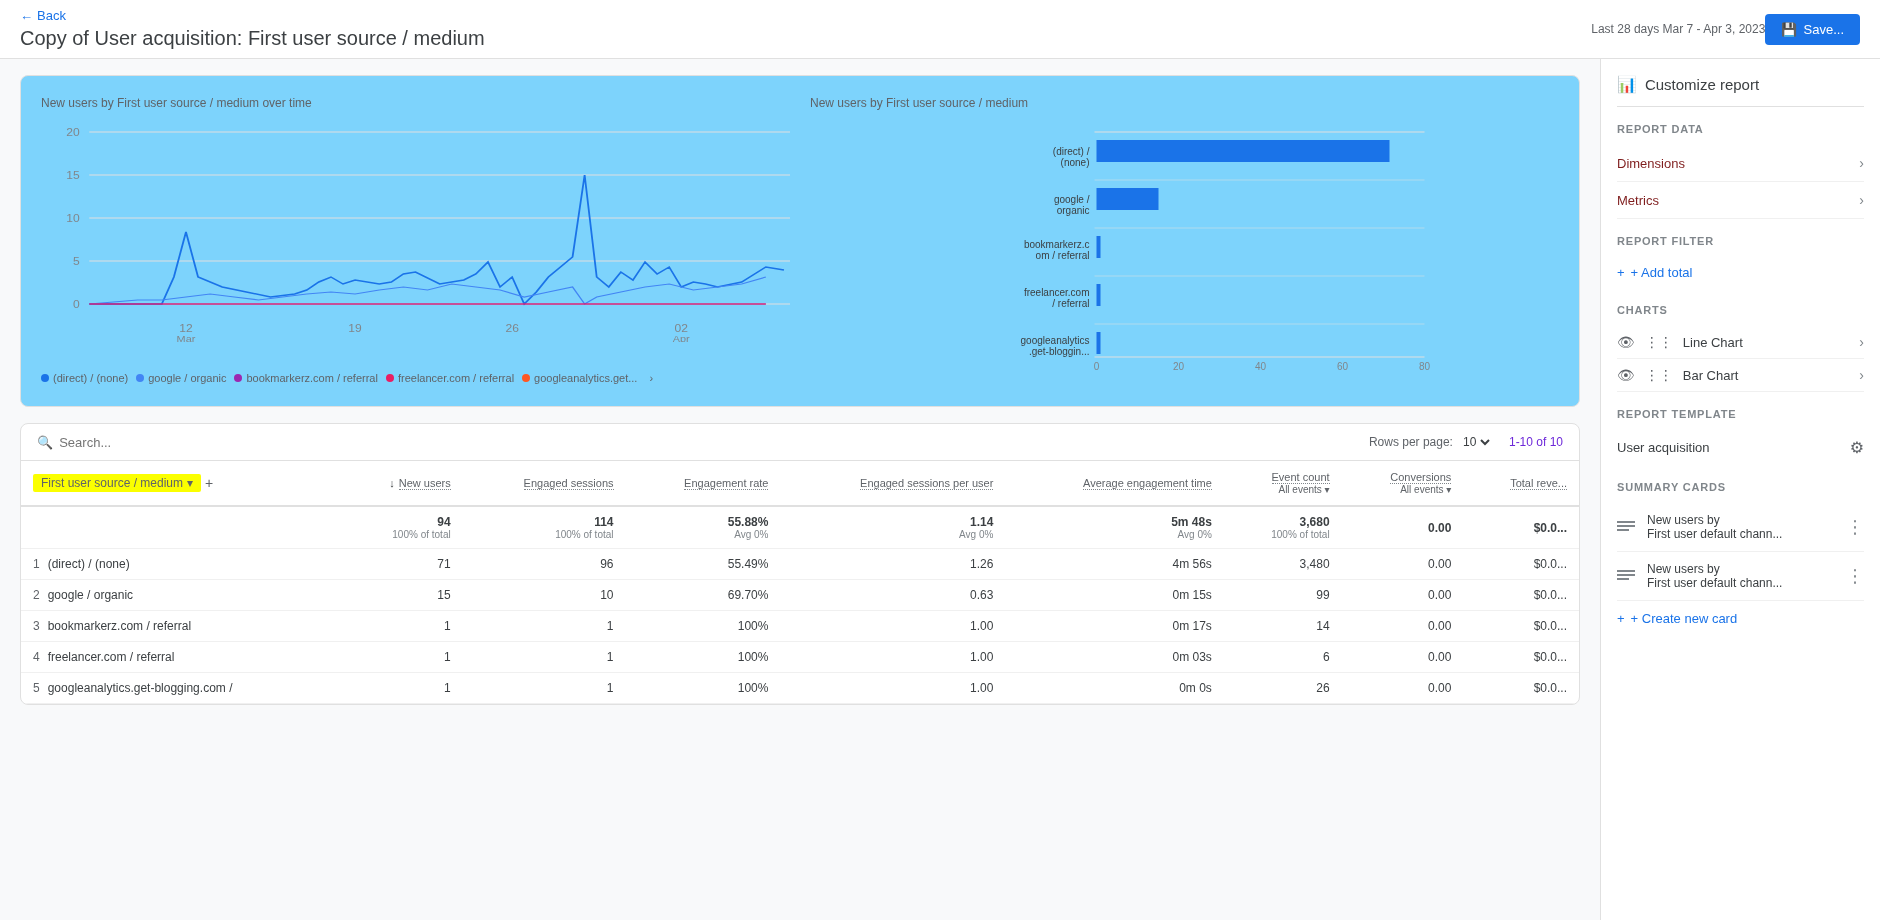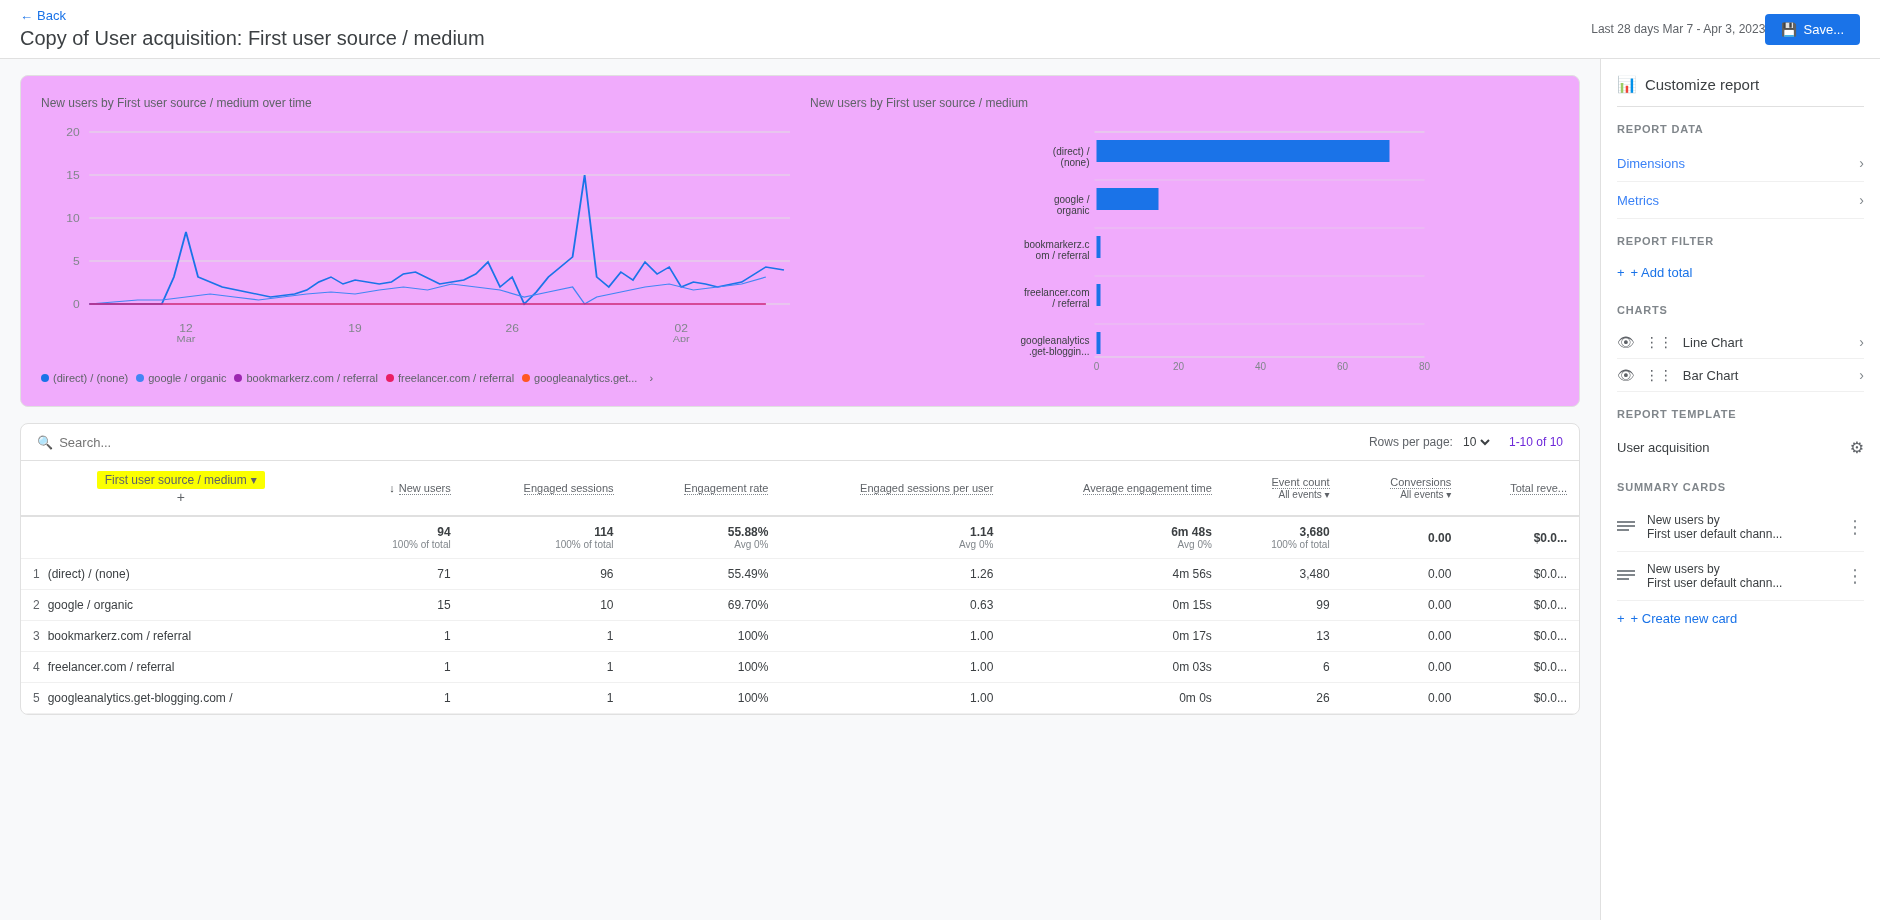--- a/index.html
+++ b/index.html
@@ -13,21 +13,21 @@
     .header-right { display: flex; align-items: center; }
     .date-range { font-size: 12px; color: #5f6368; }
     .save-btn { background: #1a73e8; color: #fff; border: none; border-radius: 4px; padding: 8px 16px; font-size: 13px; cursor: pointer; display: flex; align-items: center; gap: 6px; }
 
     
     .main-layout { display: flex; flex: 1; overflow: hidden; }
     .content-area { flex: 1; overflow-y: auto; padding: 16px 20px; background: #f8f9fa; }
     .right-panel { width: 280px; background: #fff; border-left: 1px solid #e0e0e0; overflow-y: auto; padding: 16px; flex-shrink: 0; }
 
     
-    .charts-container { background: #f0abfc; border: 1px solid #e0e0e0; border-radius: 8px; padding: 20px; margin-bottom: 16px; }
+    .charts-container { background: #7dd3fc; border: 1px solid #e0e0e0; border-radius: 8px; padding: 20px; margin-bottom: 16px; }
     .charts-row { display: flex; gap: 20px; }
     .line-chart-section { flex: 1; }
     .bar-chart-section { flex: 1; }
     .chart-title { font-size: 12px; color: #5f6368; margin-bottom: 12px; }
 
     
     .line-chart-wrapper { position: relative; height: 240px; }
     .line-chart-svg { width: 100%; height: 220px; }
     .chart-legend { display: flex; flex-wrap: wrap; gap: 8px; margin-top: 8px; font-size: 11px; color: #5f6368; align-items: center; }
     .legend-item { display: flex; align-items: center; gap: 4px; }
@@ -56,21 +56,21 @@
     .totals-sub { font-size: 10px; color: #80868b; font-weight: 400; display: block; }
     .dim-tag { background: #fbff00; padding: 2px 8px; border-radius: 2px; font-size: 12px; display: inline-flex; align-items: center; gap: 4px; }
     .dim-tag-text { font-weight: 500; }
     .add-dim-btn { background: none; border: none; cursor: pointer; color: #5f6368; font-size: 14px; padding: 0 4px; }
     .sort-arrow { margin-right: 4px; color: #3c4043; }
     .underline-dotted { border-bottom: 1px dotted #80868b; cursor: pointer; }
 
     
     .panel-section-title { font-size: 11px; font-weight: 600; color: #80868b; letter-spacing: 0.8px; text-transform: uppercase; margin-bottom: 10px; margin-top: 16px; }
     .panel-row { display: flex; align-items: center; justify-content: space-between; padding: 10px 0; border-bottom: 1px solid #f0f0f0; cursor: pointer; }
-    .panel-row-label { font-size: 13px; color: #3b82f6; }
+    .panel-row-label { font-size: 13px; color: #7f1d1d; }
     .chevron-icon { color: #80868b; font-size: 14px; }
 
     .chart-type-row { display: flex; align-items: center; justify-content: space-between; padding: 8px 0; border-bottom: 1px solid #f0f0f0; cursor: pointer; }
     .chart-type-left { display: flex; align-items: center; gap: 10px; }
     .eye-icon { color: #5f6368; font-size: 14px; }
     .grid-icon { color: #5f6368; font-size: 14px; }
     .chart-type-label { font-size: 13px; color: #3c4043; }
 
     .report-template-row { display: flex; align-items: center; justify-content: space-between; padding: 8px 0; }
     .template-label { font-size: 13px; color: #3c4043; }
@@ -240,21 +240,21 @@
           </div>
           <span class="pagination-info">1-10 of 10</span>
         </div>
       </div>
 
       <div class="table-wrapper">
         <table>
           <thead>
             <tr>
               <th class="dim-col" style="min-width:220px;">
-                <div style="display:flex;align-items:center;flex-direction:column;">
+                <div style="display:flex;align-items:center;">
                   <span class="dim-tag">
                     <span class="dim-tag-text">First user source / medium</span>
                     <span>▾</span>
                   </span>
                   <button class="add-dim-btn">+</button>
                 </div>
               </th>
               <th><span class="sort-arrow">↓</span><span class="underline-dotted">New users</span></th>
               <th><span class="underline-dotted">Engaged sessions</span></th>
               <th><span class="underline-dotted">Engagement rate</span></th>
@@ -279,21 +279,21 @@
               </td>
               <td>
                 <span>55.88%</span>
                 <span class="totals-sub">Avg 0%</span>
               </td>
               <td>
                 <span>1.14</span>
                 <span class="totals-sub">Avg 0%</span>
               </td>
               <td>
-                <span>6m 48s</span>
+                <span>5m 48s</span>
                 <span class="totals-sub">Avg 0%</span>
               </td>
               <td>
                 <span>3,680</span>
                 <span class="totals-sub">100% of total</span>
               </td>
               <td>
                 <span>0.00</span>
               </td>
               <td>
@@ -329,21 +329,21 @@
     </tr>
               <tr>
       <td class="dim-col">
         <span style="color:#5f6368;margin-right:8px;">3</span>bookmarkerz.com / referral
       </td>
       <td>1</td>
       <td>1</td>
       <td>100%</td>
       <td>1.00</td>
       <td>0m 17s</td>
-      <td>13</td>
+      <td>14</td>
       <td>0.00</td>
       <td>$0.0...</td>
     </tr>
               <tr>
       <td class="dim-col">
         <span style="color:#5f6368;margin-right:8px;">4</span>freelancer.com / referral
       </td>
       <td>1</td>
       <td>1</td>
       <td>100%</td>

